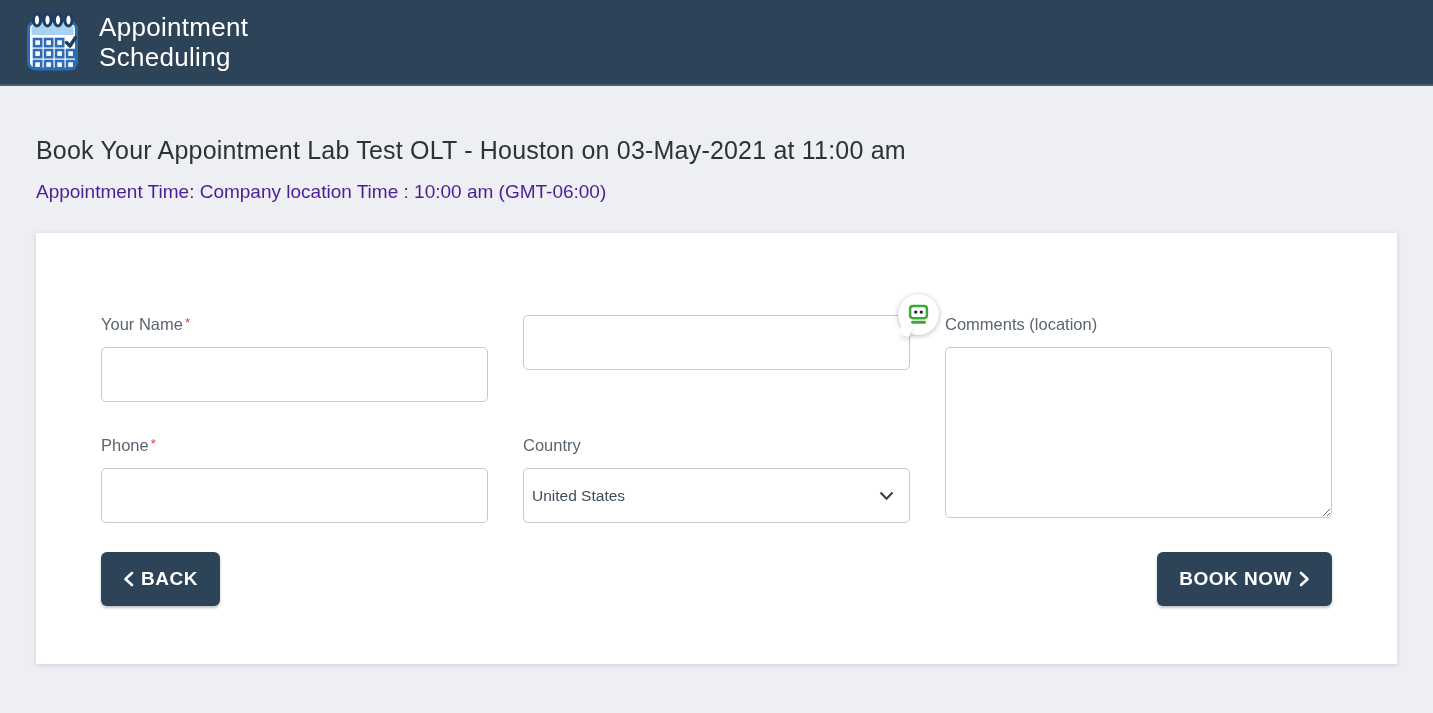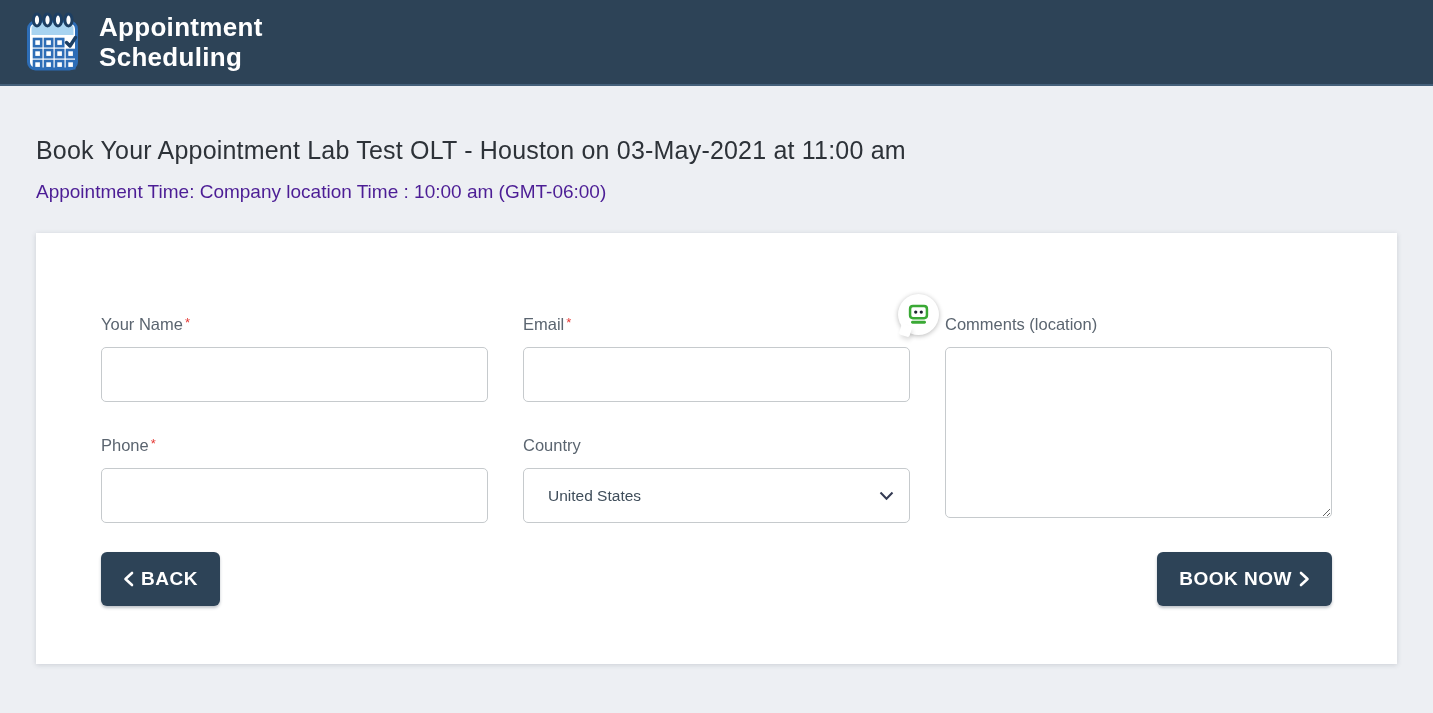--- a/index.html
+++ b/index.html
@@ -28,21 +28,21 @@
     display:flex;
     align-items:center;
     padding-left:26px;
     border-bottom:2px solid #45607a;
   }
   .logo{flex:0 0 auto; display:block;}
   .app-title{
     margin-left:20px;
     color:#ffffff;
     font-size:26px;
-    font-weight:700;
+    font-weight:400;
     line-height:30px;
     letter-spacing:0.3px;
   }
   .app-title span{display:block;}
 
   
   .content{padding:0 36px 40px;}
   .page-title{
     margin:50px 0 16px;
     font-size:25px;
@@ -116,21 +116,21 @@
   .select-wrap{position:relative;}
   select.country-select{
     width:100%;
     height:55px;
     border:1px solid var(--input-border);
     border-radius:5px;
     background:#fff;
     font-family:inherit;
     font-size:15.5px;
     color:#3f4d5a;
-    padding:0 42px 0 24px;
+    padding:0 42px 0 8px;
     appearance:none;
     -webkit-appearance:none;
     -moz-appearance:none;
     outline:none;
   }
   .select-chevron{
     position:absolute;
     right:16px;
     top:50%;
     transform:translateY(-50%);
@@ -233,21 +233,20 @@
 
   <section class="card">
     <div class="form-grid">
 
       <div class="field fg-name">
         <label><span>Your Name</span><span class="req">*</span></label>
         <input class="text-input" type="text" value="" style="">
       </div>
 
       <div class="field fg-email">
-        <label><span>Email</span><span class="req">*</span></label>
         <input class="text-input" type="text" value="" style="">
         <div class="robot-badge" title="">
           <svg width="23" height="23" viewBox="0 0 24 24" aria-hidden="true">
             <rect x="3.2" y="3.2" width="17.6" height="12.6" rx="3" fill="#ffffff" stroke="#3aa935" stroke-width="2.6"></rect>
             <circle cx="9.1" cy="9.4" r="1.7" fill="#1c2430"></circle>
             <circle cx="14.9" cy="9.4" r="1.7" fill="#1c2430"></circle>
             <rect x="4.2" y="18.6" width="15.6" height="3" rx="1.5" fill="#3aa935"></rect>
           </svg>
         </div>
       </div>

